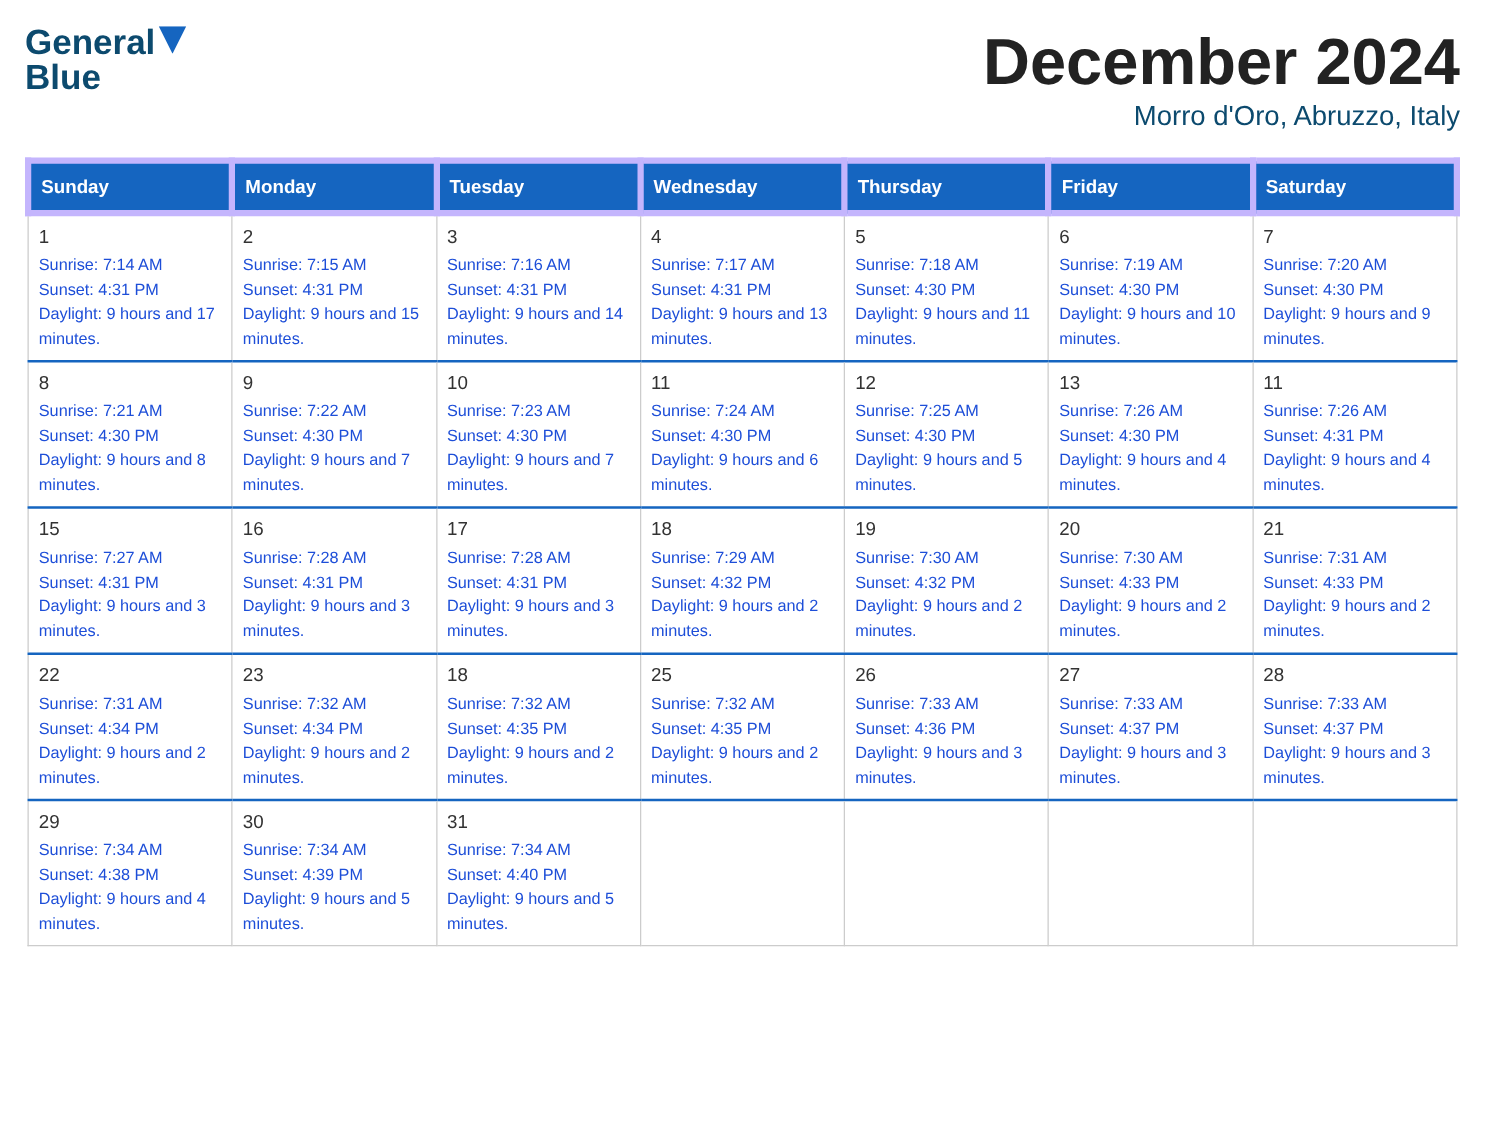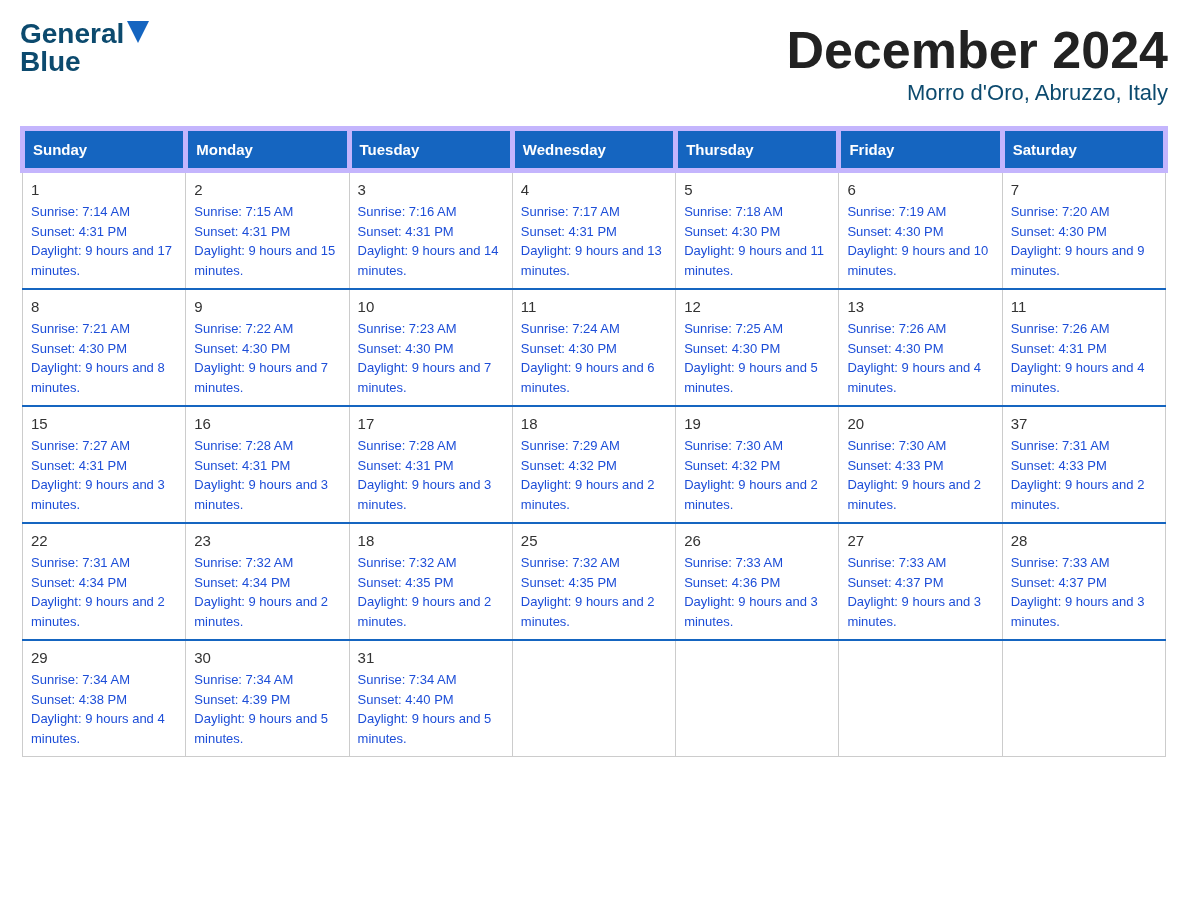--- a/index.html
+++ b/index.html
@@ -247,21 +247,21 @@
             Sunrise: 7:30 AM<br>Sunset: 4:32 PM<br>Daylight: 9 hours and 2 minutes.
           </div>
         </td>
         <td>
           <span class="day-number">20</span>
           <div class="day-info">
             Sunrise: 7:30 AM<br>Sunset: 4:33 PM<br>Daylight: 9 hours and 2 minutes.
           </div>
         </td>
         <td>
-          <span class="day-number">37</span>
+          <span class="day-number">21</span>
           <div class="day-info">
             Sunrise: 7:31 AM<br>Sunset: 4:33 PM<br>Daylight: 9 hours and 2 minutes.
           </div>
         </td>
       </tr>
       <tr class="week-row">
         <td>
           <span class="day-number">22</span>
           <div class="day-info">
             Sunrise: 7:31 AM<br>Sunset: 4:34 PM<br>Daylight: 9 hours and 2 minutes.

